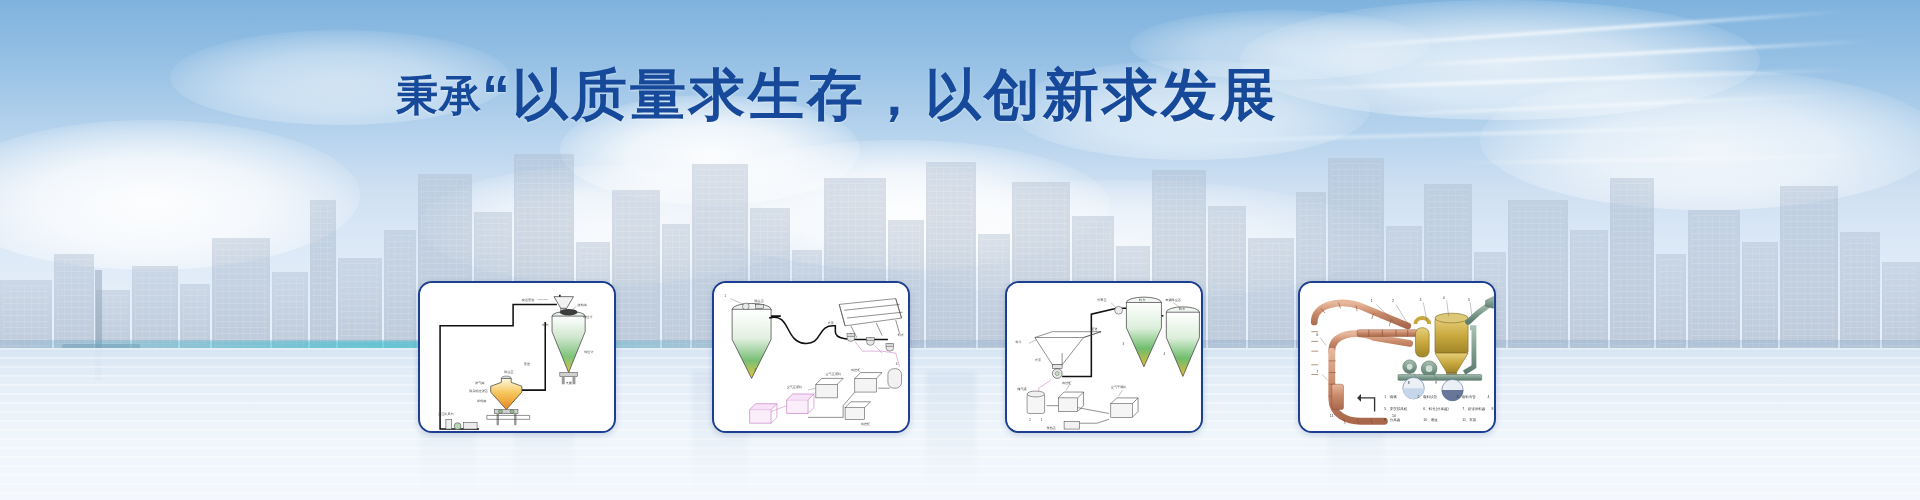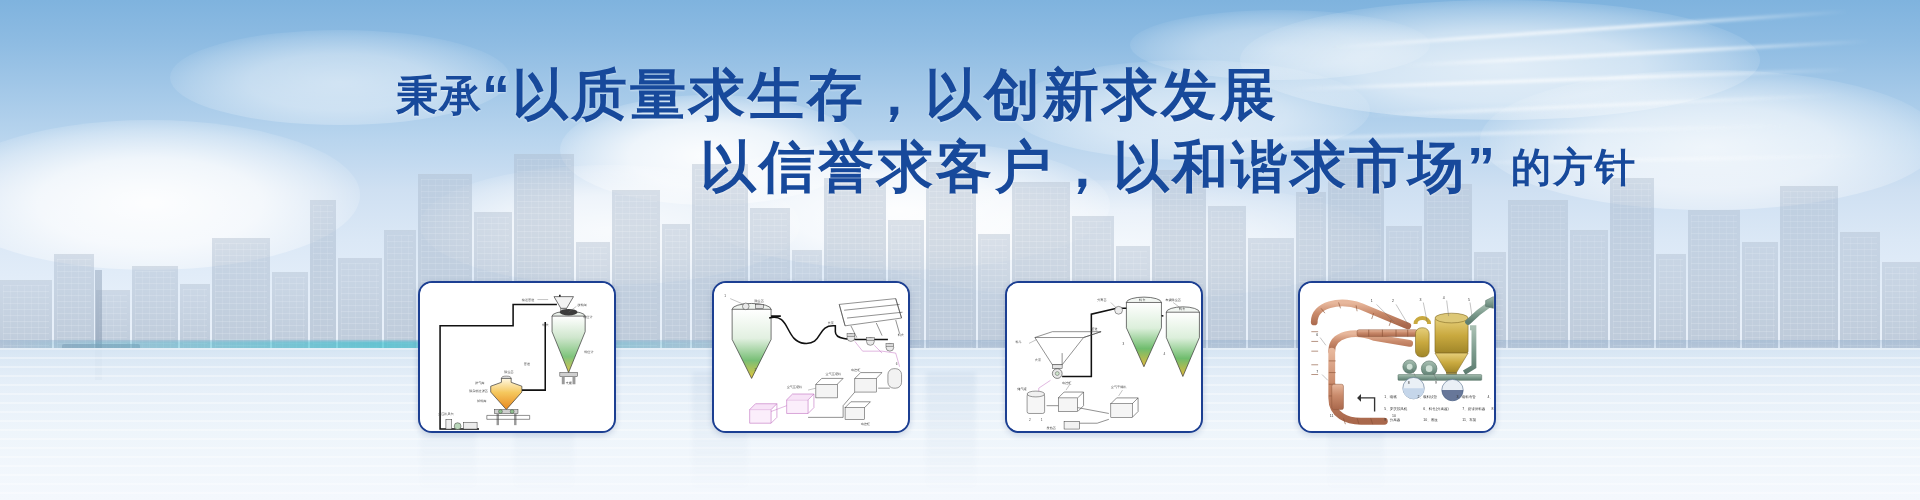--- a/index.html
+++ b/index.html
@@ -255,23 +255,20 @@
   <div class="reflect" style="left:420px; width:56px;"></div>
   <div class="reflect" style="left:514px; width:60px;"></div>
   <div class="reflect" style="left:692px; width:56px;"></div>
   <div class="reflect" style="left:926px; width:50px;"></div>
   <div class="reflect" style="left:1328px;width:56px;"></div>
 
   <div class="headline">
     <div class="line line1">
       <span class="t-prefix">秉承</span><span class="t-quote">“</span><span class="t-main">以质量求生存，以创新求发展</span>
     </div>
-    <div class="line line2">
-      <span class="t-main">以信誉求客户，以和谐求市场</span><span class="t-quote">”</span><span class="t-suffix">的方针</span>
-    </div>
   </div>
 
   <div class="cards">
 
     <div class="card card-1">
       <svg viewBox="0 0 198 152">
         <rect x="0" y="0" width="198" height="152" fill="#fff"></rect>
 
         <path class="pipe" d="M143 12 L143 20 M60 150 L20 150 L20 44 L95 44 L95 22 L140 22"></path>
         <path class="pipe" d="M128 40 L128 110 L104 110"></path>

